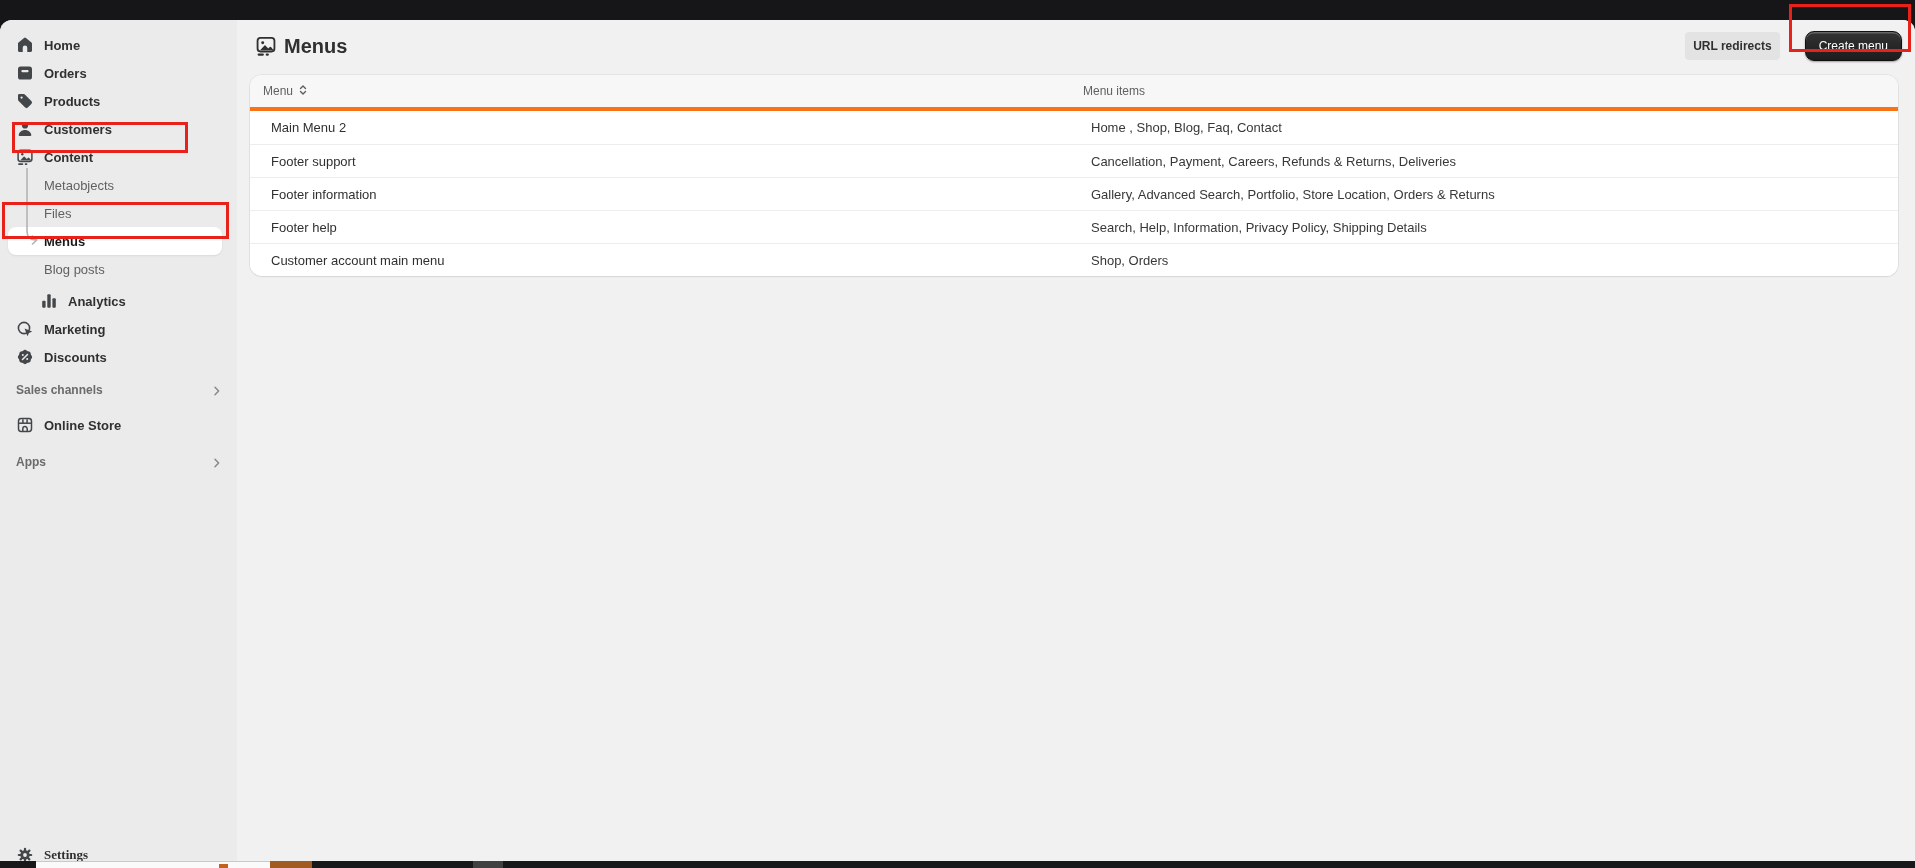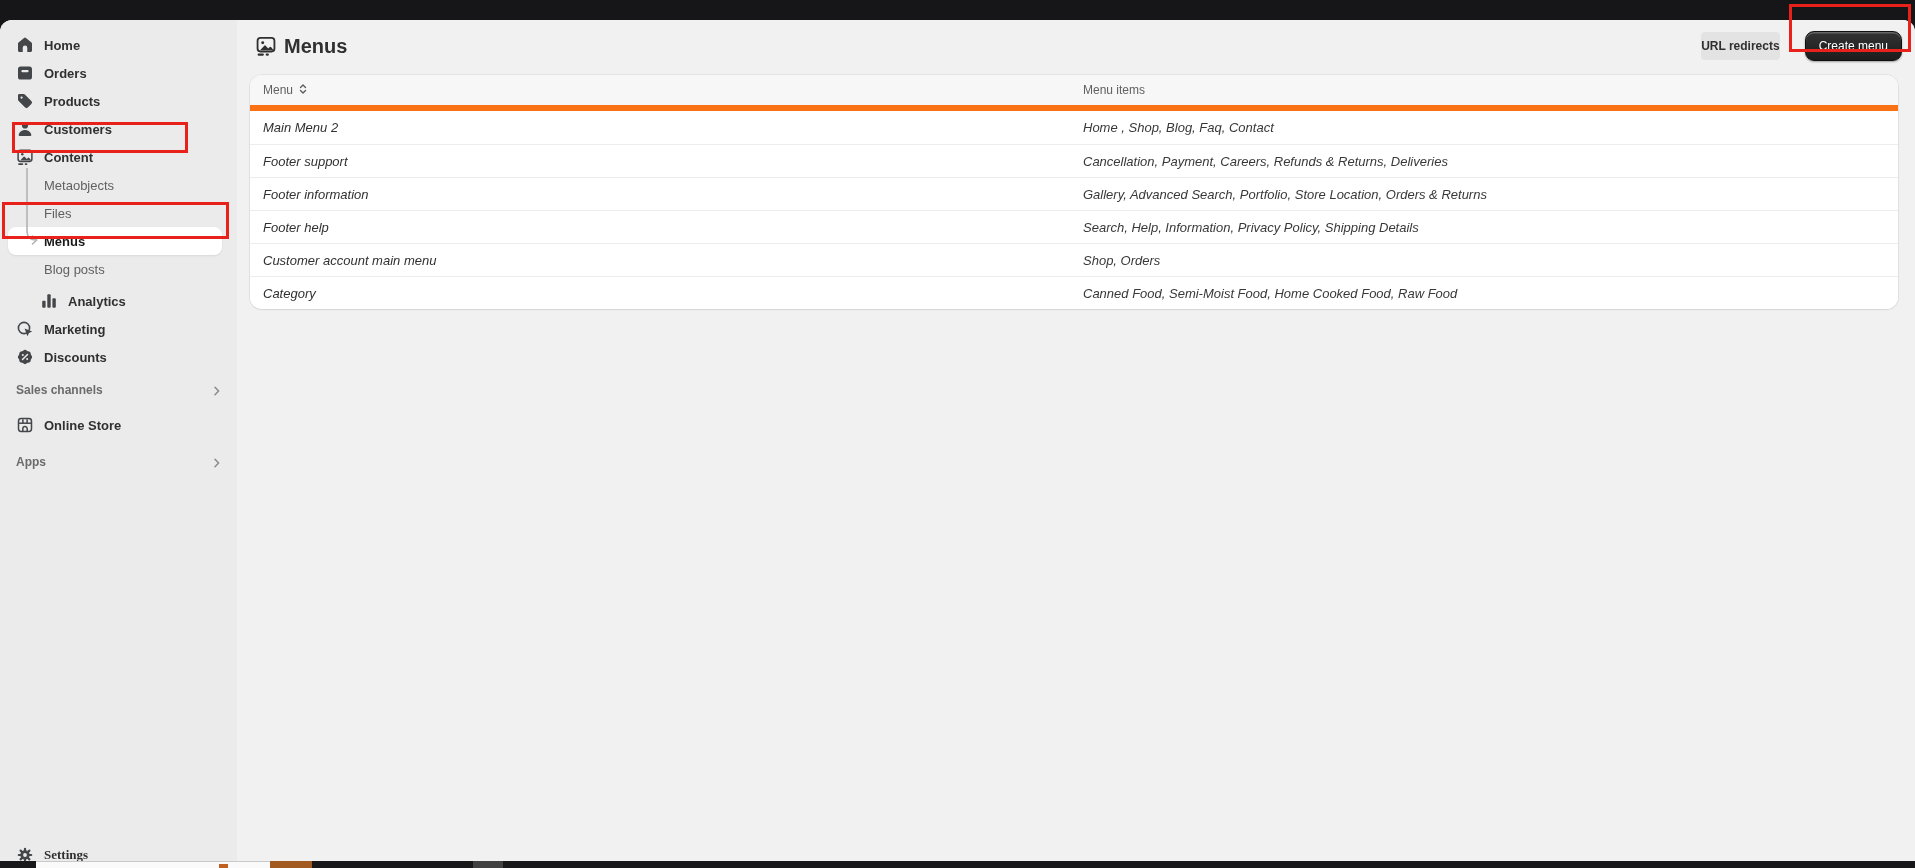--- a/index.html
+++ b/index.html
@@ -30,35 +30,35 @@
   .gap16 { margin-top:16px; }
   .settings-row { margin-top:auto; margin-bottom:9px;font-family:Liberation Serif, serif; }
   .tree-connector { position:absolute; left:21px; top:147px; z-index:5; pointer-events:none; }
 
   
   .main { flex:1; min-width:0; display:flex; flex-direction:column; background:#f1f1f1; }
   .main-header { height:52px; display:flex; align-items:center; padding:0 13px 0 18px; }
   .page-title { display:flex; align-items:center; gap:7px; font-size:20px; font-weight:700; color:#303030; }
   .page-title .ic { width:22px; height:22px; display:flex; }
   .header-actions { margin-left:auto; display:flex; align-items:center; gap:25px; }
-  .btn-secondary { background:#e3e3e3; border:none; border-radius:4px; height:28px; padding:0 0;
+  .btn-secondary { background:#e3e3e3; border:none; border-radius:4px; height:28px; padding:0 8px;
                    font-size:12px; font-weight:600; color:#303030; font-family:inherit; cursor:pointer; }
   .btn-primary { background:linear-gradient(180deg,#333333,#1c1c1c); color:#ffffff; border-radius:9px;
                  height:30px; padding:0 13px; font-size:12px; font-weight:400; font-family:inherit;
                  border:1px solid #101010; cursor:pointer;
                  box-shadow:inset 0 1.5px 0 rgba(255,255,255,.25), 0 1px 2px rgba(0,0,0,.35); }
 
   .card { margin:3px 17px 0 13px; background:#ffffff; border-radius:12px; overflow:hidden;
           box-shadow:0 0 0 1px rgba(0,0,0,.05), 0 1px 2px rgba(0,0,0,.07); }
   .thead { display:grid; grid-template-columns:820px 1fr; height:36px; align-items:center;
-           padding-left:13px; background:#f7f7f7; border-bottom:6px solid #f97316;
+           padding-left:13px; background:#f7f7f7; border-bottom:4px solid #f97316;
            font-size:12px; color:#616161; font-weight:500; }
   .th-menu { display:flex; align-items:center; gap:2px; cursor:pointer; }
   .trow { display:grid; grid-template-columns:820px 1fr; height:33px; align-items:center;
-          padding-left:13px; font-size:13px; color:#303030; cursor:pointer; background:#fff;font-style:italic; }
+          padding-left:21px; font-size:13px; color:#303030; cursor:pointer; background:#fff; }
   .trow + .trow { border-top:1px solid #ededed; }
   .cell-menu { font-weight:400; }
   .cell-items { font-weight:400; color:#383838; }
 
   
   .anno { position:absolute; border:3px solid #e8211a; z-index:60; pointer-events:none; }
   .anno-content { left:12px; top:122px; width:176px; height:31px; }
   .anno-menus   { left:2px;  top:202px; width:227px; height:37px; }
   .anno-create  { left:1789px; top:4px; width:122px; height:48px; }
 
@@ -277,24 +277,20 @@
           <div class="cell-items">Gallery, Advanced Search, Portfolio, Store Location, Orders &amp; Returns</div>
         </div>
         <div class="trow">
           <div class="cell-menu">Footer help</div>
           <div class="cell-items">Search, Help, Information, Privacy Policy, Shipping Details</div>
         </div>
         <div class="trow">
           <div class="cell-menu">Customer account main menu</div>
           <div class="cell-items">Shop, Orders</div>
         </div>
-        <div class="trow">
-          <div class="cell-menu">Category</div>
-          <div class="cell-items">Canned Food, Semi-Moist Food, Home Cooked Food, Raw Food</div>
-        </div>
       </div>
 
     </main>
   </div>
 
   <div class="anno anno-content"></div>
   <div class="anno anno-menus"></div>
   <div class="anno anno-create"></div>
 
   <div class="bottom-strip">

